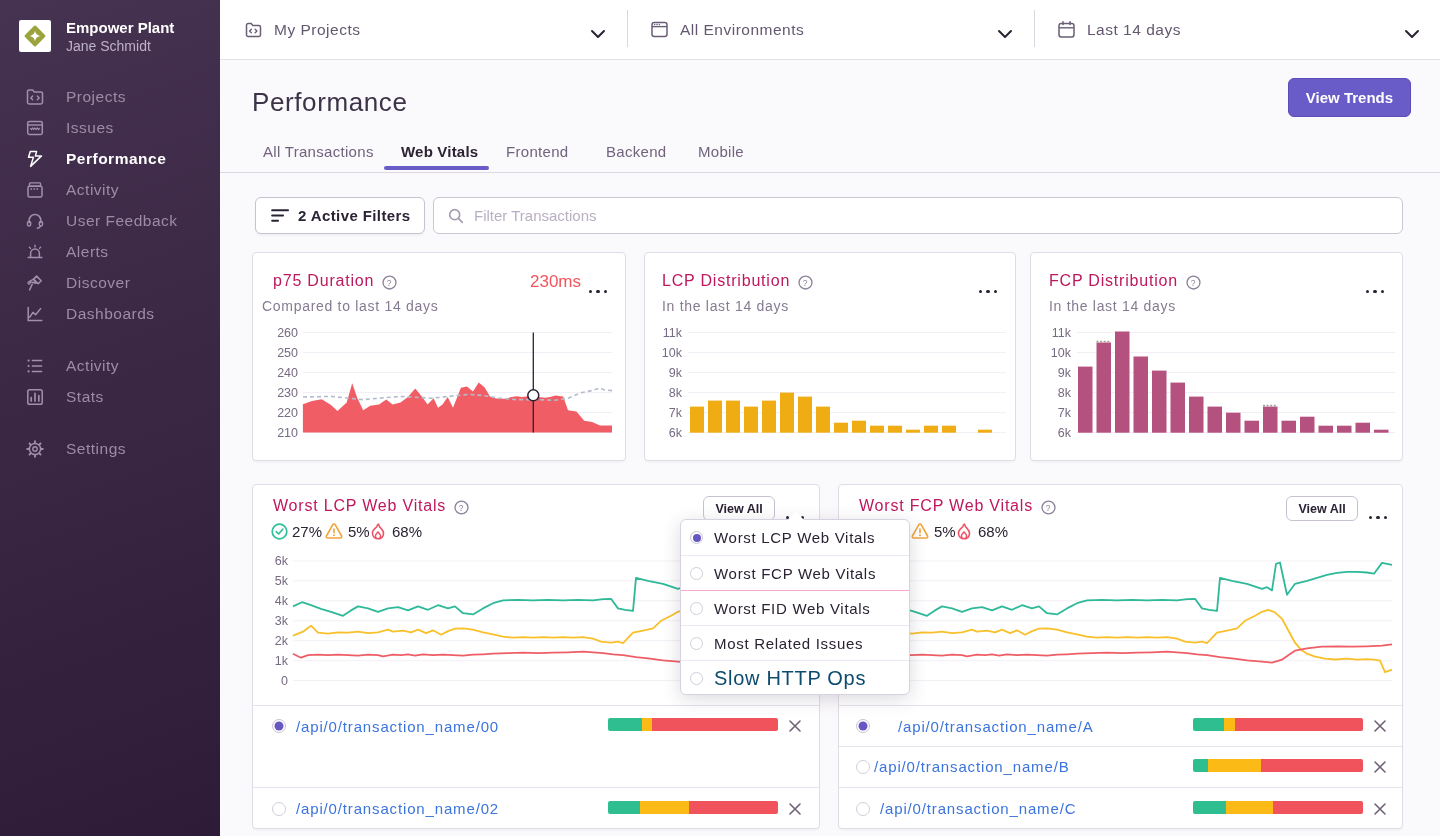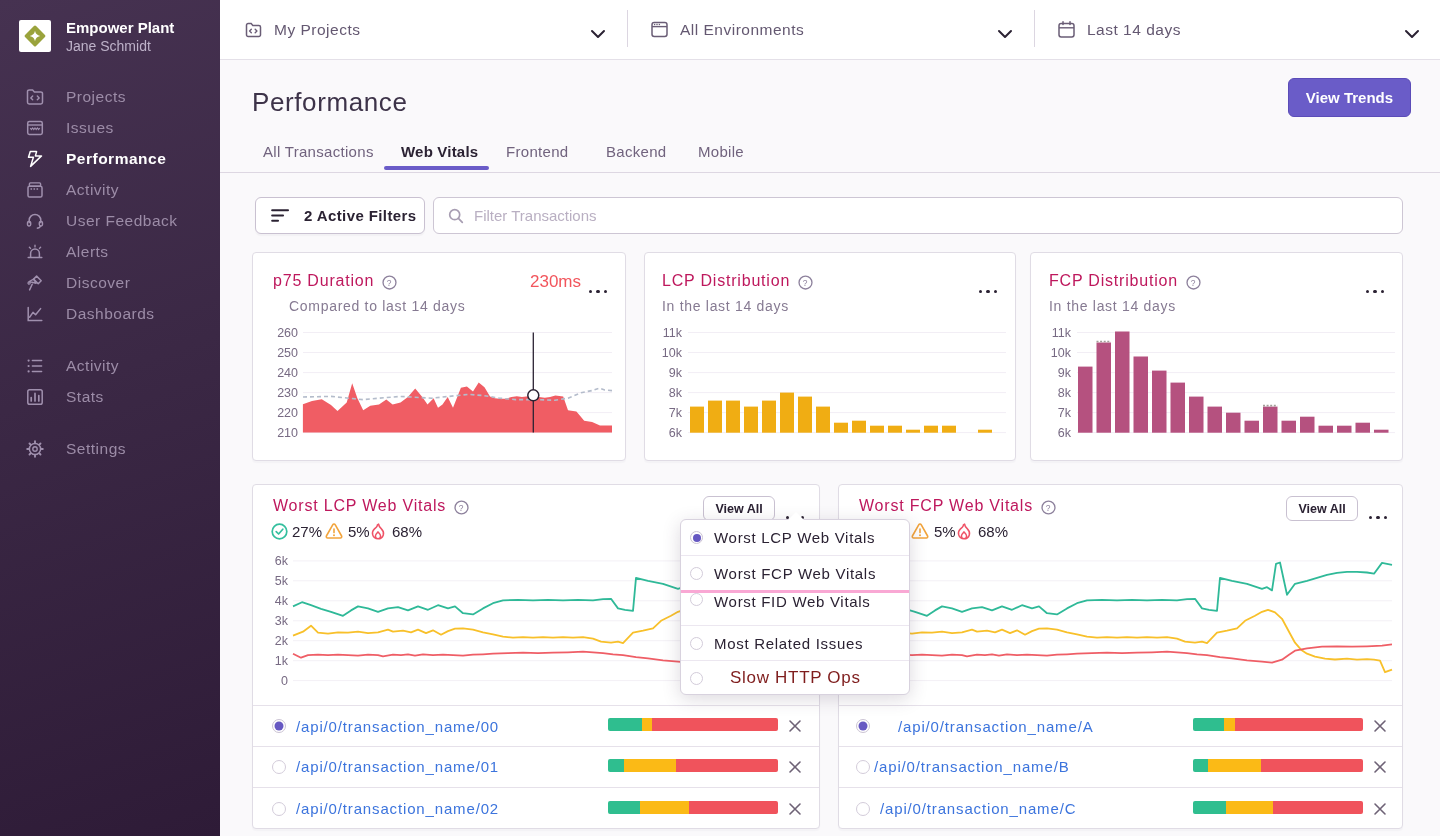--- a/index.html
+++ b/index.html
@@ -175,21 +175,21 @@
 <div class="abs" style="left:698px;top:143px;font-size:15px;letter-spacing:0.3px;color:#71637e">Mobile</div>
 <div class="abs" style="left:384px;top:166px;width:105px;height:4px;background:#6a5cc8;border-radius:2px"></div>
 <div class="abs" style="left:255px;top:197px;width:170px;height:37px;background:#fff;border:1px solid #c9c1d1;border-radius:6px;box-shadow:0 2px 1px rgba(100,90,120,0.05);display:flex;align-items:center">
     <span style="margin-left:15px;display:flex">
       <svg width="19" height="15" viewBox="0 0 19 15">
         <line x1="1.2" y1="2.2" x2="17" y2="2.2" stroke="#2b2233" stroke-width="2.1" stroke-linecap="round"></line>
         <line x1="1.2" y1="7.5" x2="12" y2="7.5" stroke="#2b2233" stroke-width="2.1" stroke-linecap="round"></line>
         <line x1="1.2" y1="12.8" x2="7" y2="12.8" stroke="#2b2233" stroke-width="2.1" stroke-linecap="round"></line>
       </svg>
     </span>
-    <span style="margin-left:14px;font-weight:700;font-size:15px;letter-spacing:0.4px;color:#2b2233">2 Active Filters</span>
+    <span style="margin-left:8px;font-weight:700;font-size:15px;letter-spacing:0.4px;color:#2b2233">2 Active Filters</span>
   </div>
 <div class="abs" style="left:433px;top:197px;width:970px;height:37px;background:#fff;border:1px solid #cdc6d4;border-radius:6px;display:flex;align-items:center">
     <span style="margin-left:14px;display:flex">
       <svg width="16" height="16" viewBox="0 0 16 16">
         <circle cx="6.7" cy="6.7" r="5" fill="none" stroke="#a79db2" stroke-width="1.7"></circle>
         <line x1="10.4" y1="10.4" x2="14.3" y2="14.3" stroke="#a79db2" stroke-width="1.7" stroke-linecap="round"></line>
       </svg>
     </span>
     <span style="margin-left:10px;font-size:15px;color:#b9afc2">Filter Transactions</span>
   </div>
@@ -197,21 +197,21 @@
     <div class="ctitle abs" style="left:20px;top:19px">p75 Duration <svg width="15" height="15" viewBox="0 0 16 16">
         <circle cx="8" cy="8" r="6.9" fill="none" stroke="#8d819c" stroke-width="1.4"></circle>
         <text x="8" y="11.2" text-anchor="middle" font-size="9" fill="#8d819c" font-family="Liberation Sans, sans-serif">?</text>
       </svg></div>
     <div class="abs" style="right:44px;top:19px;font-size:17px;color:#f2555c">230ms</div>
     <div class="abs" style="right:18px;top:26px"><span style="display:inline-flex;gap:4.2px;align-items:center">
         <i style="width:3.2px;height:3.2px;border-radius:50%;background:#2b2233;display:block"></i>
         <i style="width:3.2px;height:3.2px;border-radius:50%;background:#2b2233;display:block"></i>
         <i style="width:3.2px;height:3.2px;border-radius:50%;background:#2b2233;display:block"></i>
       </span></div>
-    <div class="csub abs" style="left:36px;top:45px">Compared to last 14 days</div>
+    <div class="csub abs" style="left:9px;top:45px">Compared to last 14 days</div>
     <svg width="374" height="209" viewBox="0 0 374 209" style="position:absolute;left:0;top:0">
       <line x1="50" y1="79.5" x2="359" y2="79.5" stroke="#f2eef5" stroke-width="1"></line>
       <line x1="50" y1="99.5" x2="359" y2="99.5" stroke="#f2eef5" stroke-width="1"></line>
       <line x1="50" y1="119.6" x2="359" y2="119.6" stroke="#f2eef5" stroke-width="1"></line>
       <line x1="50" y1="139.6" x2="359" y2="139.6" stroke="#f2eef5" stroke-width="1"></line>
       <line x1="50" y1="159.6" x2="359" y2="159.6" stroke="#f2eef5" stroke-width="1"></line>
       <line x1="50" y1="179.6" x2="359" y2="179.6" stroke="#f2eef5" stroke-width="1"></line>
       <text x="45" y="83.7" text-anchor="end" font-size="12.5" fill="#776a83" font-family="Liberation Sans, sans-serif">260</text>
       <text x="45" y="103.7" text-anchor="end" font-size="12.5" fill="#776a83" font-family="Liberation Sans, sans-serif">250</text>
       <text x="45" y="123.8" text-anchor="end" font-size="12.5" fill="#776a83" font-family="Liberation Sans, sans-serif">240</text>
@@ -369,36 +369,20 @@
           <i style="width:34px;background:#2fbe8f;display:block"></i>
           <i style="width:10px;background:#fbba16;display:block"></i>
           <i style="width:126px;background:#f0535c;display:block"></i>
         </span></span>
       <span style="position:absolute;left:535px;display:flex">
         <svg width="14" height="14" viewBox="0 0 14 14">
           <path d="M2 2 L12 12 M12 2 L2 12" stroke="#6e6276" stroke-width="1.6" stroke-linecap="round"></path>
         </svg>
       </span>
     </div>
-    <div class="row" style="top:261px;height:40.5px">
-      <span style="margin-left:19px;display:flex">
-        <span style="display:inline-block;width:14px;height:14px;border-radius:50%;border:1.5px solid #d3ccda;background:#fff"></span>
-      </span>
-      <span class="link" style="margin-left:10px">/api/0/transaction_name/01</span>
-      <span style="position:absolute;left:355px"><span style="display:inline-flex;width:170px;height:13px;border-radius:2px;overflow:hidden">
-          <i style="width:16px;background:#2fbe8f;display:block"></i>
-          <i style="width:52px;background:#fbba16;display:block"></i>
-          <i style="width:102px;background:#f0535c;display:block"></i>
-        </span></span>
-      <span style="position:absolute;left:535px;display:flex">
-        <svg width="14" height="14" viewBox="0 0 14 14">
-          <path d="M2 2 L12 12 M12 2 L2 12" stroke="#6e6276" stroke-width="1.6" stroke-linecap="round"></path>
-        </svg>
-      </span>
-    </div>
     <div class="row" style="top:301.5px;height:43.5px">
       <span style="margin-left:19px;display:flex">
         <span style="display:inline-block;width:14px;height:14px;border-radius:50%;border:1.5px solid #d3ccda;background:#fff"></span>
       </span>
       <span class="link" style="margin-left:10px">/api/0/transaction_name/02</span>
       <span style="position:absolute;left:355px"><span style="display:inline-flex;width:170px;height:13px;border-radius:2px;overflow:hidden">
           <i style="width:32px;background:#2fbe8f;display:block"></i>
           <i style="width:48.5px;background:#fbba16;display:block"></i>
           <i style="width:89.5px;background:#f0535c;display:block"></i>
         </span></span>
@@ -516,30 +500,30 @@
         </span>
       </span>
       <span style="margin-left:11px;font-size:15px;letter-spacing:0.7px;color:#2b2233">Worst LCP Web Vitals</span>
     </div>
     <div style="position:absolute;left:0;top:35px;width:100%;height:35px;border-top:1px solid #ece7f0;display:flex;align-items:center">
       <span style="margin-left:9px;display:flex">
         <span style="display:inline-block;width:13px;height:13px;border-radius:50%;border:1.5px solid #d3ccda;background:#fff"></span>
       </span>
       <span style="margin-left:11px;font-size:15px;letter-spacing:0.7px;color:#2b2233">Worst FCP Web Vitals</span>
     </div>
-    <div style="position:absolute;left:0;top:70px;width:100%;height:35px;border-top:3px solid #f9a8d4;display:flex;align-items:flex-start">
+    <div style="position:absolute;left:0;top:70px;width:100%;height:35px;border-top:1px solid #f9a8d4;display:flex;align-items:center">
       <span style="margin-left:9px;display:flex">
         <span style="display:inline-block;width:13px;height:13px;border-radius:50%;border:1.5px solid #d3ccda;background:#fff"></span>
       </span>
       <span style="margin-left:11px;font-size:15px;letter-spacing:0.7px;color:#2b2233">Worst FID Web Vitals</span>
     </div>
     <div style="position:absolute;left:0;top:105px;width:100%;height:35px;border-top:1px solid #ece7f0;display:flex;align-items:center">
       <span style="margin-left:9px;display:flex">
         <span style="display:inline-block;width:13px;height:13px;border-radius:50%;border:1.5px solid #d3ccda;background:#fff"></span>
       </span>
       <span style="margin-left:11px;font-size:15px;letter-spacing:0.7px;color:#2b2233">Most Related Issues</span>
     </div>
     <div style="position:absolute;left:0;top:140px;width:100%;height:35px;border-top:1px solid #ece7f0;display:flex;align-items:center">
       <span style="margin-left:9px;display:flex">
         <span style="display:inline-block;width:13px;height:13px;border-radius:50%;border:1.5px solid #d3ccda;background:#fff"></span>
       </span>
-      <span style="margin-left:27px;font-size:17px;letter-spacing:0.7px;color:#7f1d1d">Slow HTTP Ops</span>
+      <span style="margin-left:11px;font-size:20px;letter-spacing:0.7px;color:#0c4a6e">Slow HTTP Ops</span>
     </div>
   </div>
 </body></html>

